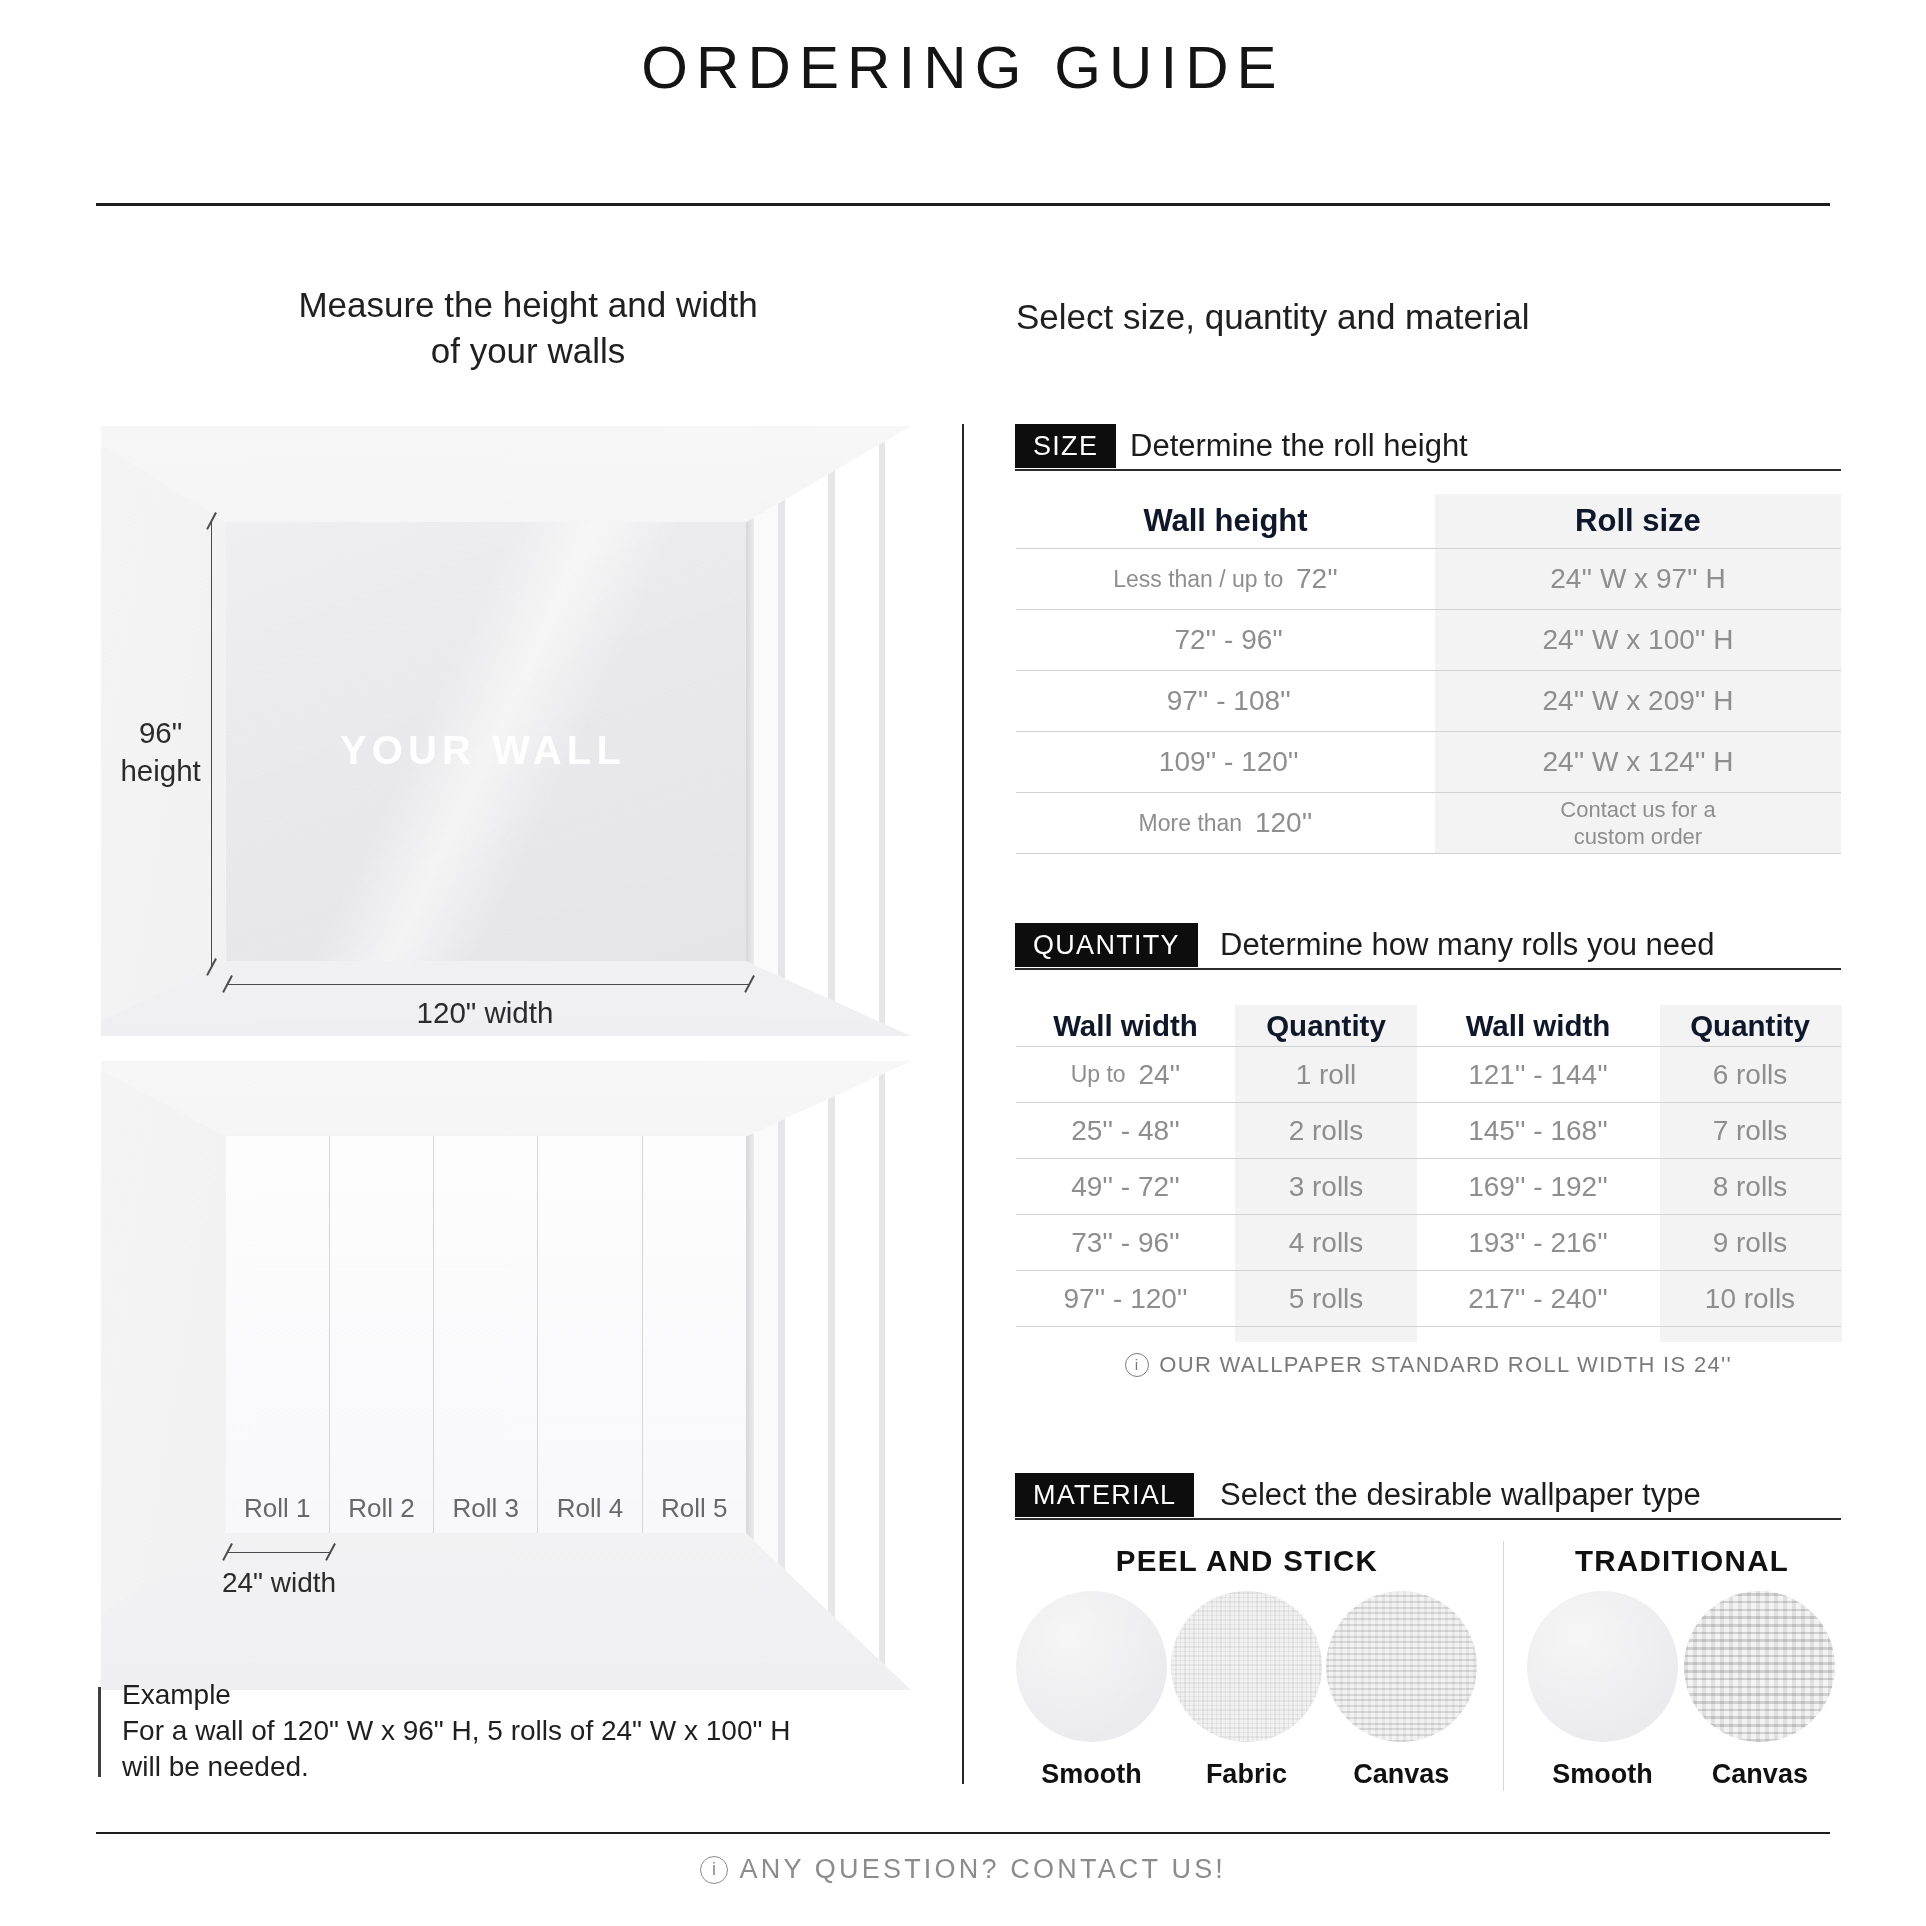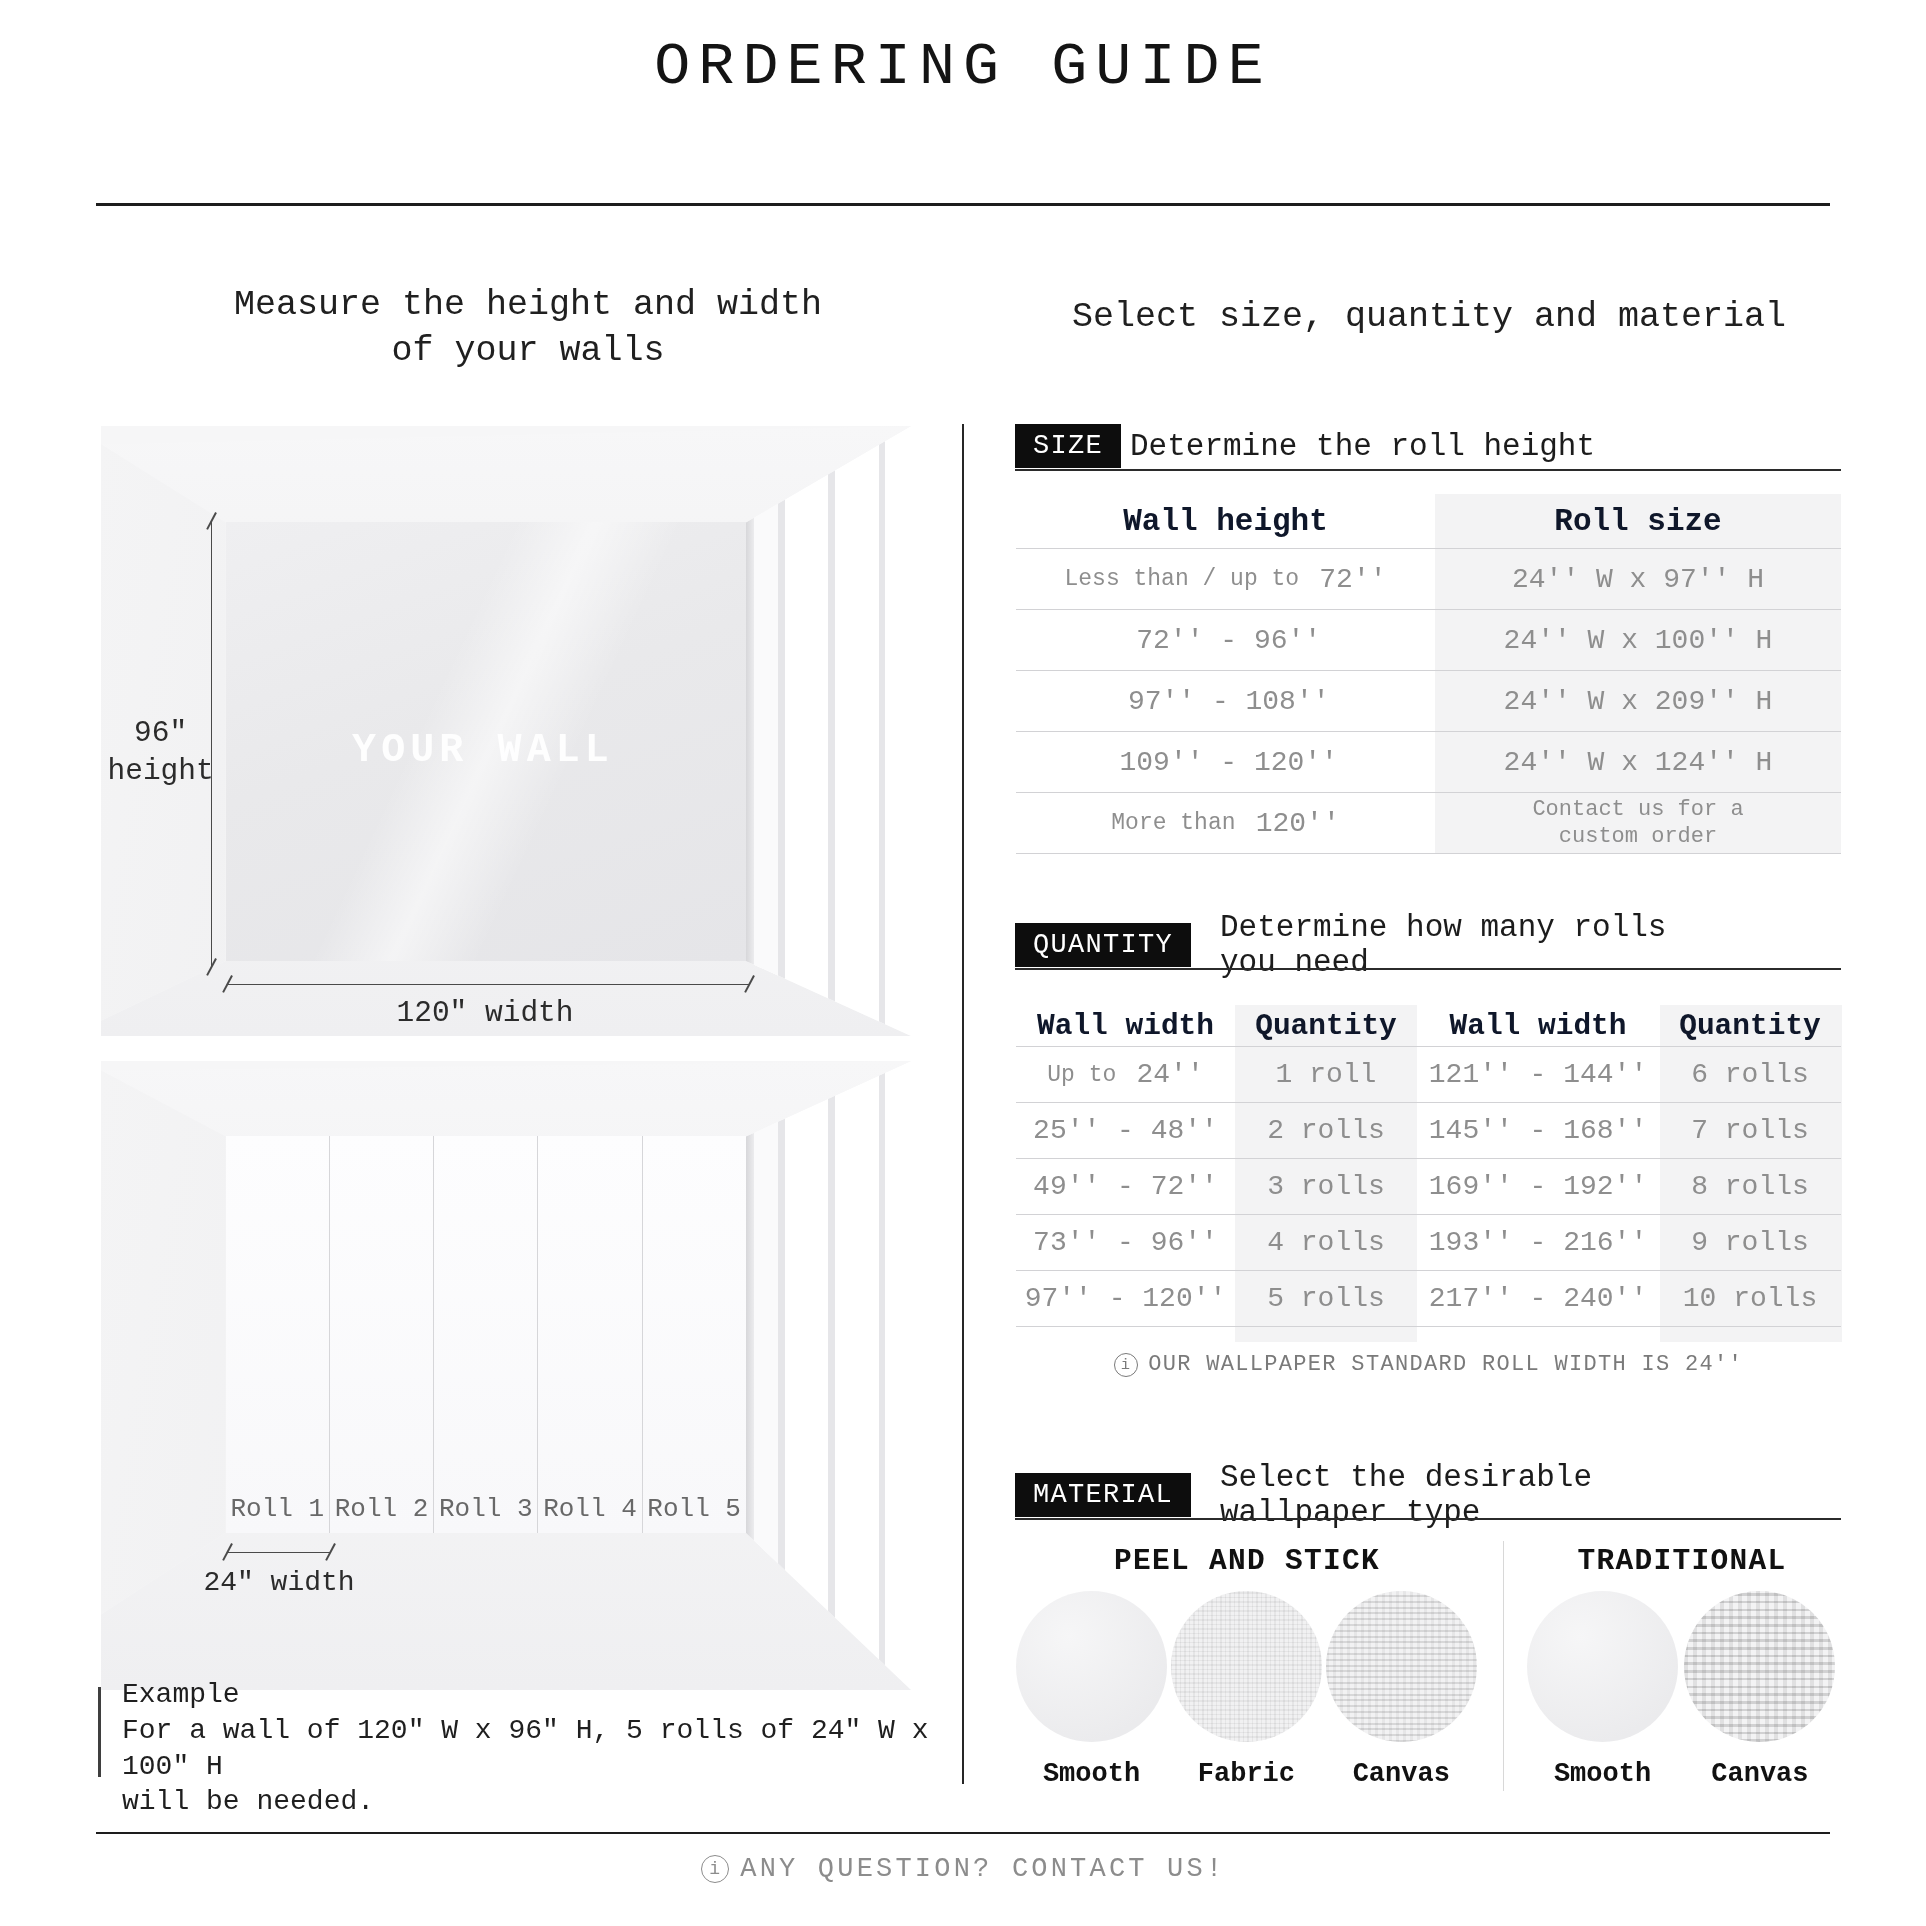--- a/index.html
+++ b/index.html
@@ -1,30 +1,30 @@
 <!DOCTYPE html>
 <html style="font-size:10.3px"><head>
 <meta charset="utf-8">
 <style>
   html,body{margin:0;padding:0;width:1926px;height:1926px;background:#ffffff;overflow:hidden;}
   .page{position:relative;width:1724px;height:1926px;background:#fff;
-        font-family:Liberation Mono, monospace;color:#1a1a1a;}
+        font-family:Liberation Sans, sans-serif;color:#1a1a1a;}
 
   
   .title{position:absolute;left:0;top:33px;width:1926px;text-align:center;
          font-size:60px;font-weight:500;letter-spacing:.135em;color:#141414;}
   .rule{position:absolute;background:#1d1d1d;}
   .rule.top{left:96px;top:203px;width:1734px;height:2.6px;}
   .rule.bottom{left:96px;top:1832px;width:1734px;height:1.9px;}
   .col-divider{position:absolute;left:962px;top:424px;width:1.9px;height:1360px;background:#262626;}
 
   
   .left-heading{position:absolute;left:96px;top:282px;width:864px;text-align:center;
                 font-size:35px;line-height:1.32;color:#202020;}
-  .right-heading{position:absolute;left:1016px;top:297px;width:770px;text-align:right;
+  .right-heading{position:absolute;left:1016px;top:297px;width:770px;text-align:left;
                  font-size:35px;color:#202020;}
 
   
   .room{position:absolute;left:101px;width:810px;background:#f6f6f7;overflow:hidden;}
   .room1{top:426px;height:610px;}
   .room2{top:1061px;height:629px;}
   .room .layer{position:absolute;inset:0;}
   
   .r1-ceiling{clip-path:polygon(0 3%,100% 0,79.6% 15.8%,15.4% 15.8%);
               background:linear-gradient(180deg,#f7f7f8 0%,#e9e9eb 100%);}

